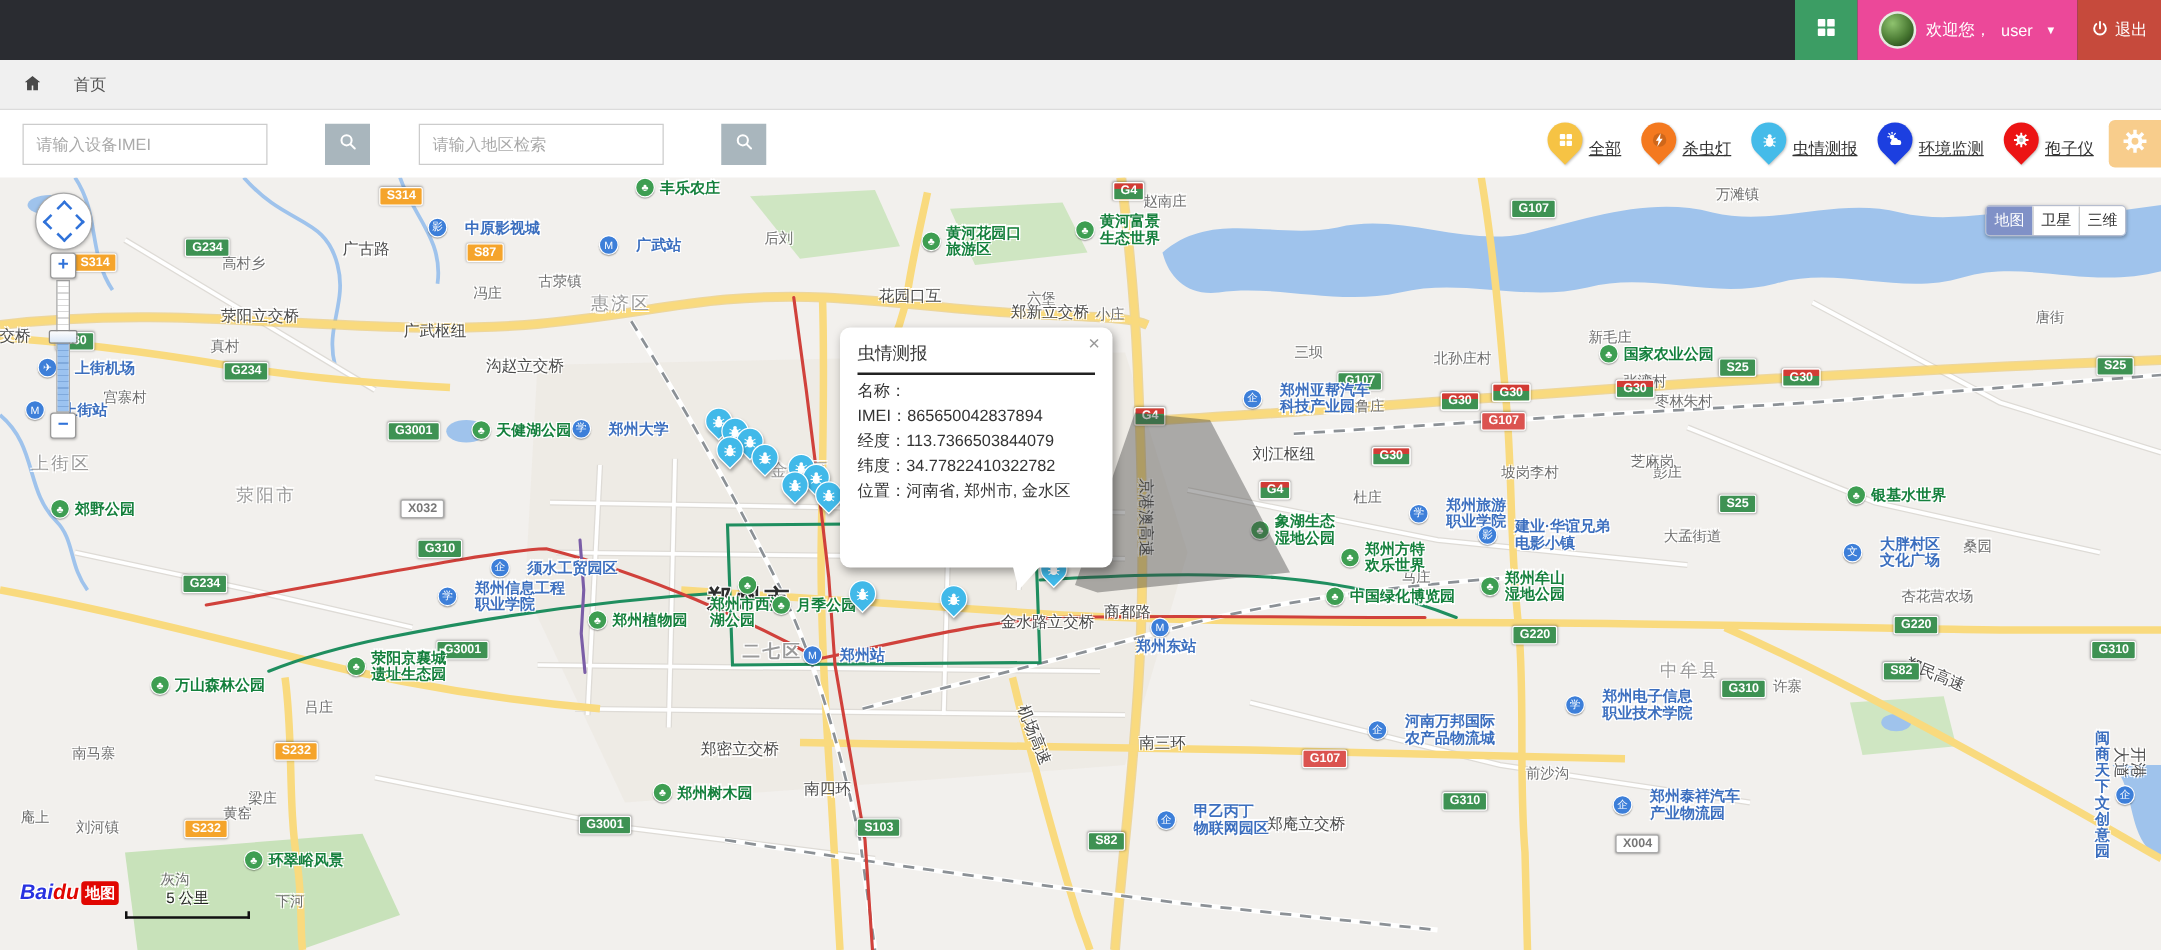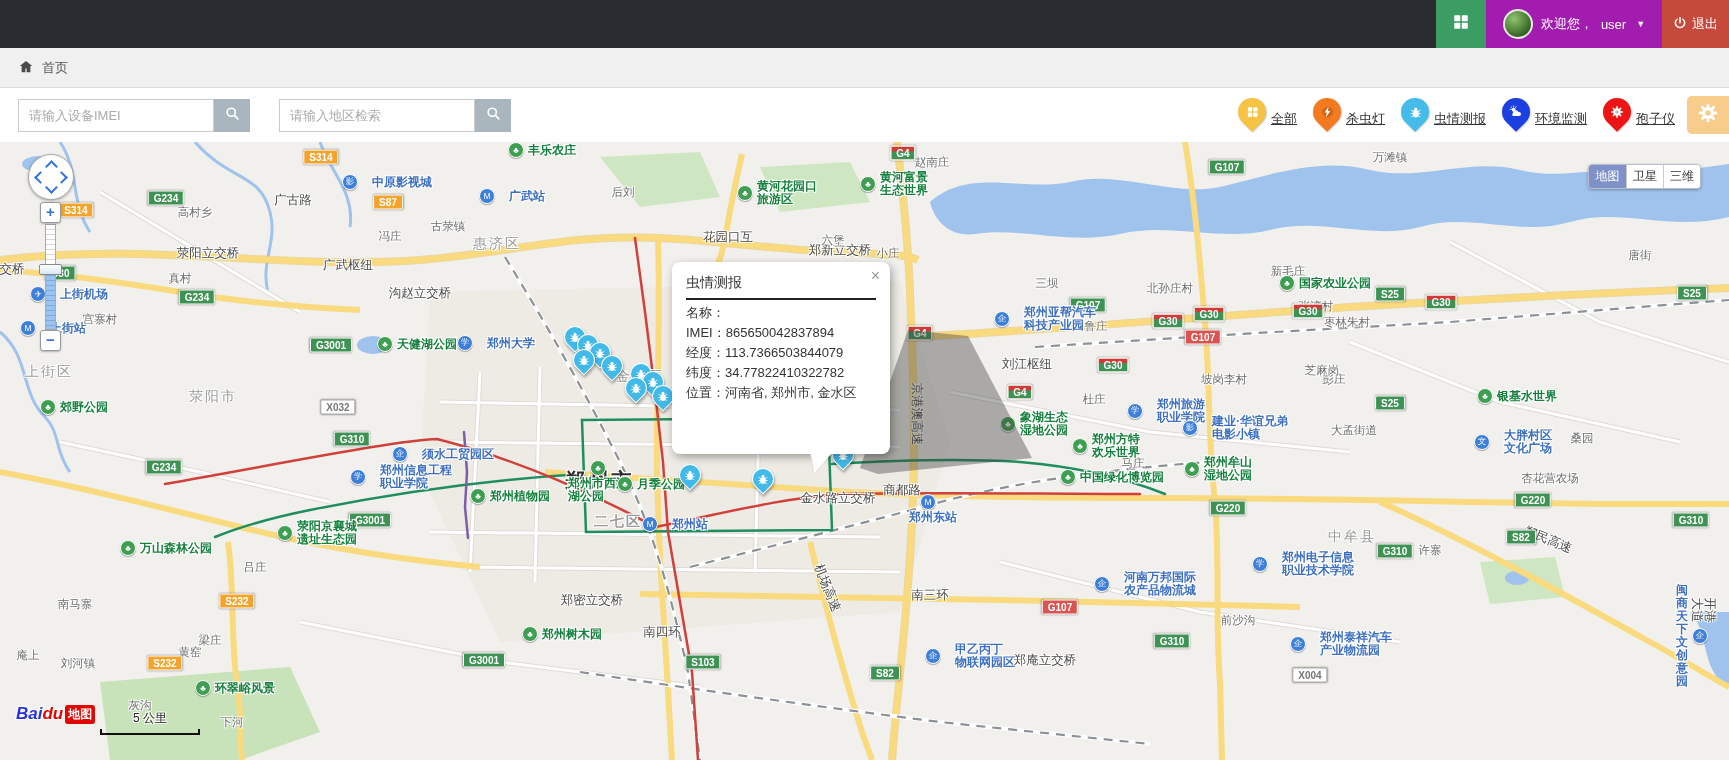--- a/index.html
+++ b/index.html
@@ -1,29 +1,29 @@
 <!DOCTYPE html>
 <html><head>
 <meta charset="utf-8">
 <style>
   * { margin:0; padding:0; box-sizing:border-box; }
   html,body { width:1729px; height:760px; overflow:hidden; font-family:"Liberation Sans","DejaVu Sans",sans-serif; }
   
   #topbar { height:48px; background:#2A2C31; display:flex; align-items:stretch; justify-content:flex-end; }
   .tb-green { width:50px; background:#3C9D64; display:flex; align-items:center; justify-content:center; cursor:pointer; }
-  .tb-user { width:176px; background:#a21caf; display:flex; align-items:center; justify-content:center; gap:8px; color:#fff; font-size:13px; cursor:pointer; }
+  .tb-user { width:176px; background:#ec4899; display:flex; align-items:center; justify-content:center; gap:8px; color:#fff; font-size:13px; cursor:pointer; }
   .avatar { width:30px; height:30px; border-radius:50%; border:2px solid rgba(255,255,255,.85);
             background:radial-gradient(circle at 35% 30%, #8fc36f, #4a7a33 55%, #1e3d14 95%); }
   .caret { font-size:9px; margin-left:2px; }
   .tb-logout { width:67px; background:#C64A3C; display:flex; align-items:center; justify-content:center; gap:5px; color:#fff; font-size:13px; cursor:pointer; }
   
-  #crumbbar { height:40px; background:#F0F0F0; border-bottom:1px solid #DCDCDC; display:flex; align-items:center; padding-left:18px; gap:8px; color:#555; font-size:13px; }
+  #crumbbar { height:40px; background:#F0F0F0; border-bottom:1px solid #DCDCDC; display:flex; align-items:center; padding-left:18px; gap:25px; color:#555; font-size:13px; }
   
   #toolbar { height:54px; background:#fff; display:flex; align-items:center; padding-left:18px; position:relative; }
-  .searchgrp { display:flex; margin-right:29px; }
+  .searchgrp { display:flex; margin-right:39px;gap:46px; }
   .searchgrp input { width:196px; height:33px; border:1px solid #CCC; padding:0 10px; font-size:13px; color:#333; outline:none; }
   .searchgrp input::placeholder { color:#AAA; }
   .searchbtn { width:36px; height:33px; background:#A9B6BD; border:none; display:flex; align-items:center; justify-content:center; cursor:pointer; }
   #filters { position:absolute; right:54px; top:0; height:54px; display:flex; align-items:center; gap:16px; }
   .fitem { display:flex; align-items:flex-end; gap:5px; cursor:pointer; }
   .fpin { width:28px; height:28px; border-radius:50% 50% 50% 0; transform:rotate(-45deg); display:flex; align-items:center; justify-content:center; box-shadow:0 1px 2px rgba(0,0,0,.25); margin-bottom:6px; }
   .fpin > span { transform:rotate(45deg); display:flex; }
   .flabel { font-size:13px; color:#333; padding-bottom:4px;text-decoration:underline; }
   #gearbtn { position:absolute; right:0; top:8px; width:42px; height:38px; background:#F8CD8C; border-radius:5px 0 0 5px; display:flex; align-items:center; justify-content:center; cursor:pointer; }
   

